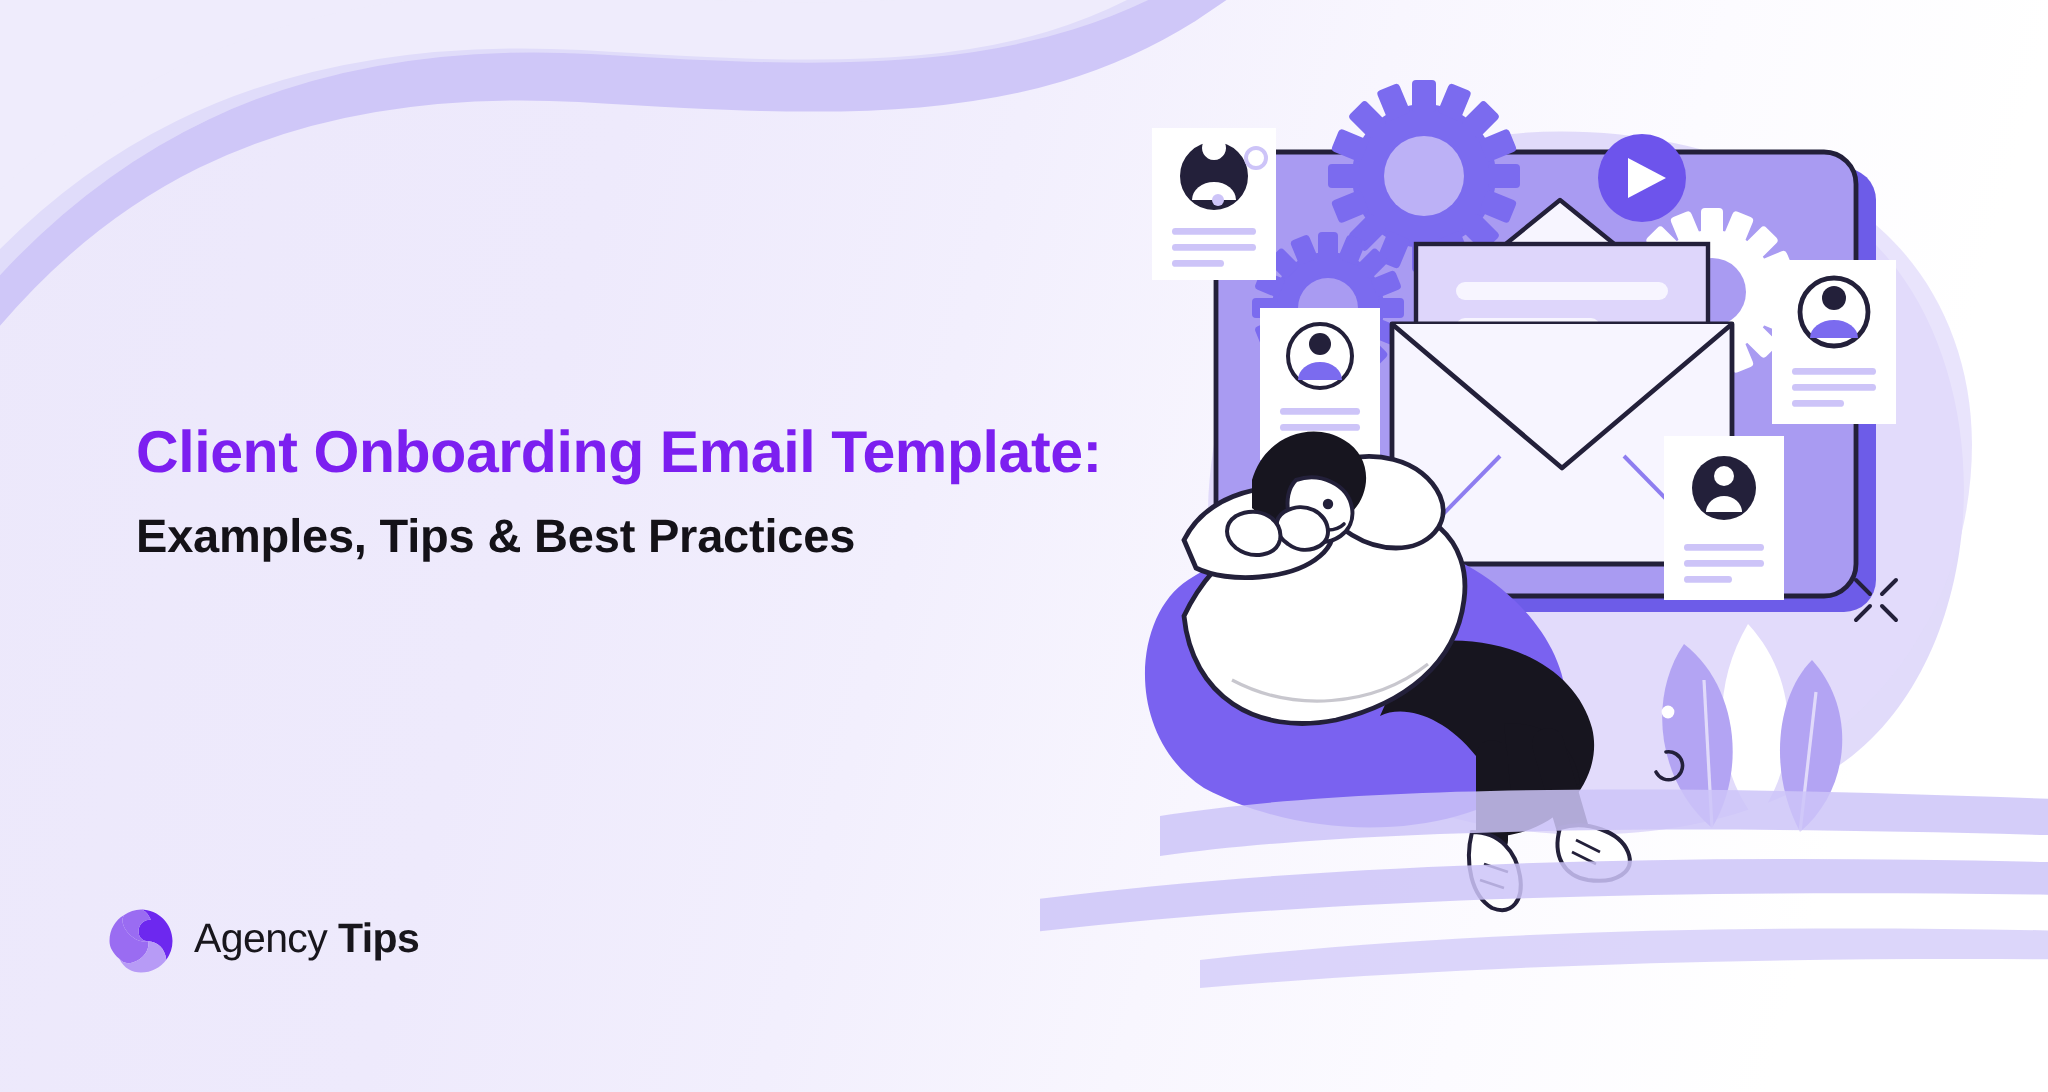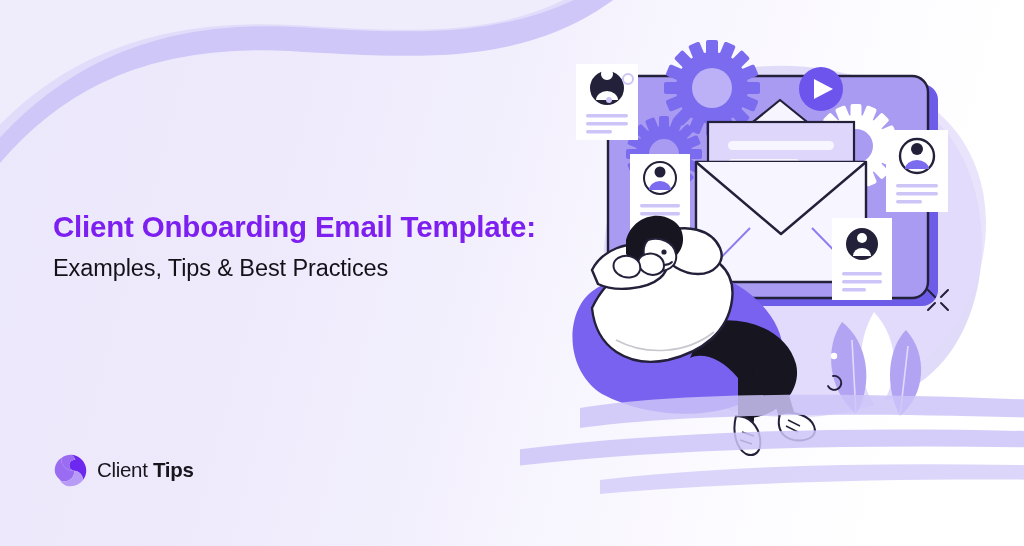--- a/index.html
+++ b/index.html
@@ -41,38 +41,38 @@
     left: 520px;
     bottom: 0px;
     width: 520px;
     height: 200px;
     pointer-events: none;
   }
 
   
   .copy {
     position: absolute;
-    left: 53px;
+    left: 68px;
     top: 207px;
     width: 520px;
   }
   .headline {
     margin: 0;
     font-size: 29.5px;
     line-height: 1.34;
     font-weight: bold;
     letter-spacing: -0.2px;
     color: #7c1ff0;
     white-space: nowrap;
   }
   .subhead {
     margin: 6px 0 0 0;
     font-size: 23.5px;
     line-height: 1.34;
-    font-weight: normal;
+    font-weight: bold;
     letter-spacing: -0.1px;
     color: #141218;
     white-space: nowrap;
   }
 
   
   .logo {
     position: absolute;
     left: 53px;
     top: 453px;
@@ -348,16 +348,16 @@
     <path d="M 80 134 C 220 118 380 116 540 120 L 540 134 C 380 132 220 136 80 148 Z" fill="#cdc4f8" opacity="0.7"></path>
   </svg>
 
   <div class="logo">
     <svg class="logo-mark" viewBox="0 0 40 40">
       <path d="M 20 2 C 29.9 2 38 10.1 38 20 C 38 24 36.7 27.7 34.5 30.7 C 33.6 24 29.4 20.6 24.2 20.2 C 20.6 19.9 18.6 17.8 18.6 14.4 C 18.6 10.4 21.6 7.6 25.6 7.8 C 24 4.4 22.4 2.6 20 2 Z" fill="#6d28ef"></path>
       <path d="M 20 2 C 22.4 2.6 24 4.4 25.6 7.8 C 21.6 7.6 18.6 10.4 18.6 14.4 C 18.6 17.8 20.6 19.9 24.2 20.2 C 20 21 15.6 19 12.4 15.2 C 9.4 11.6 8.6 7.6 10.4 5.2 C 13.2 3.2 16.5 2 20 2 Z" fill="#9a6cf2"></path>
       <path d="M 10.4 5.2 C 8.6 7.6 9.4 11.6 12.4 15.2 C 15.6 19 20 21 24.2 20.2 C 24.8 24.6 22.4 28.8 18 31.2 C 13.8 33.5 9.6 33 7.6 30.2 C 3.9 26.9 2 23.6 2 20 C 2 13.6 5.3 8.1 10.4 5.2 Z" fill="#9a6cf2"></path>
       <path d="M 7.6 30.2 C 9.6 33 13.8 33.5 18 31.2 C 22.4 28.8 24.8 24.6 24.2 20.2 C 29.4 20.6 33.6 24 34.5 30.7 C 31.2 35.2 25.9 38 20 38 C 14.9 38 10.4 35.9 7.6 30.2 Z" fill="#b79bf6"></path>
     </svg>
-    <div class="logo-text"><span class="lt-light">Client </span><span class="lt-bold">Tips</span></div>
+    <div class="logo-text"><span class="lt-light">Agency </span><span class="lt-bold">Tips</span></div>
   </div>
 
 </div>
 
 </body></html>

